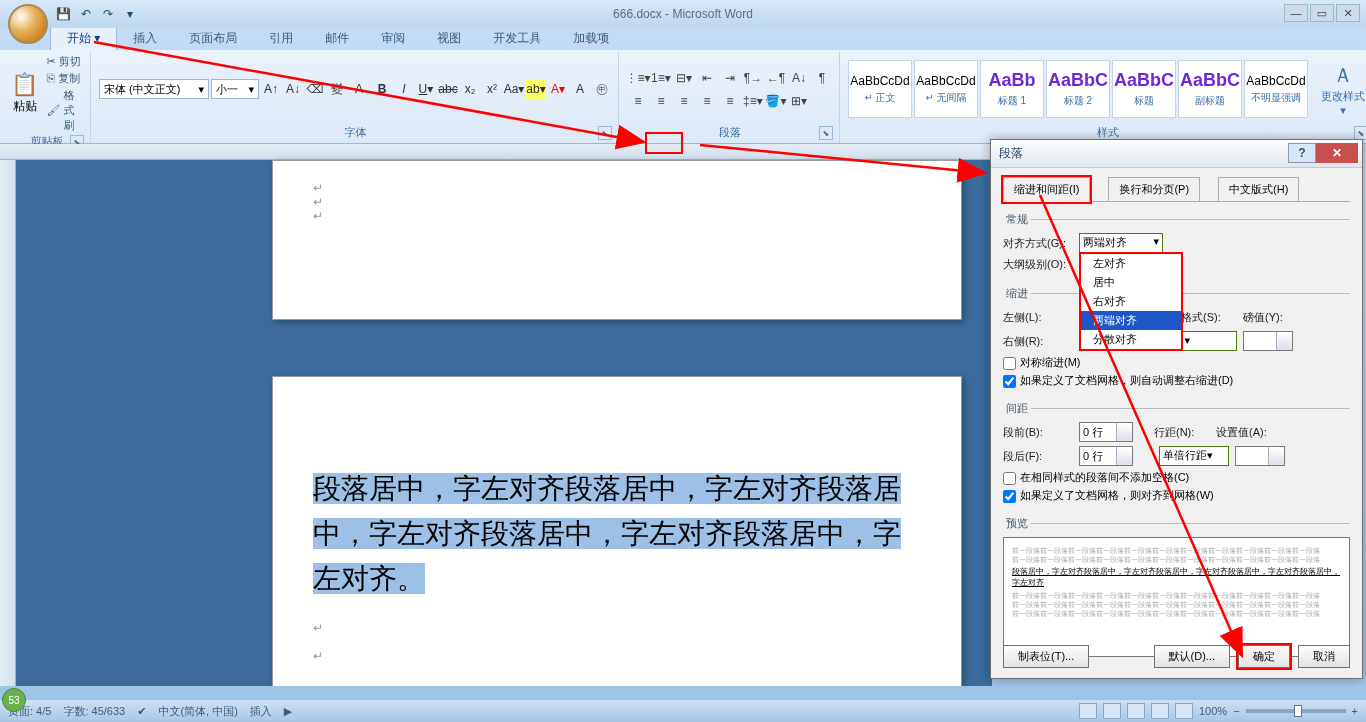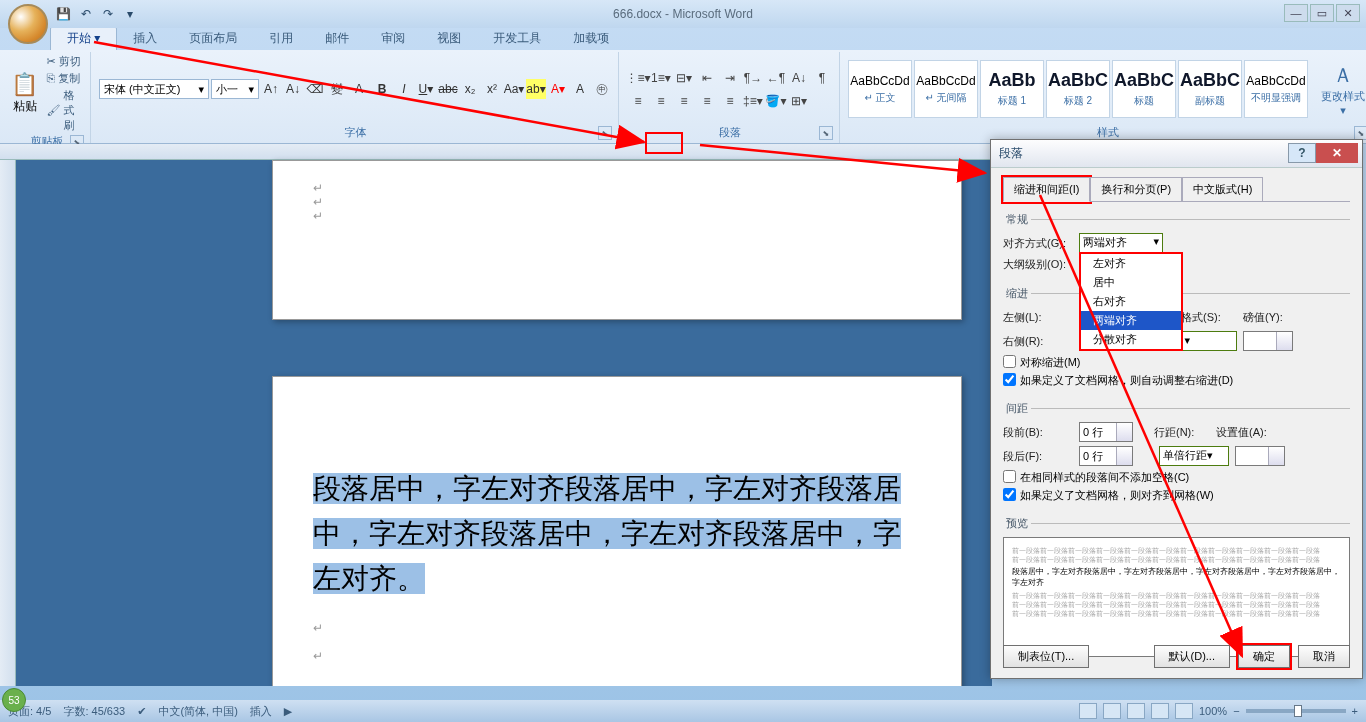--- a/index.html
+++ b/index.html
@@ -44,21 +44,21 @@
 
 .para-rows { display:flex; flex-direction:column; gap:3px; }
 .para-row { display:flex; gap:1px; }
 .pbtn { width:22px; height:20px; display:flex; align-items:center; justify-content:center; color:#444; font-size:12px; }
 
 
 .styles-gal { display:flex; gap:2px;border-radius:19px; }
 .style-item { width:64px; height:58px; border:1px solid #c2d4e6; background:#fff; display:flex; flex-direction:column; align-items:center; justify-content:center; padding:2px; }
 .style-item .prev { font-size:12px; color:#000; }
 .style-item .nm { font-size:10px; color:#3a6ea5; margin-top:3px; }
-.style-item.big .prev { font-size:18px; color:#0f172a; font-weight:bold; }
+.style-item.big .prev { font-size:18px; color:#6d28d9; font-weight:bold; }
 .chg-sty { width:50px; display:flex; flex-direction:column; align-items:center; justify-content:center; color:#3a6ea5; font-size:11px; margin-left:6px; }
 
 
 .edit-col { display:flex; flex-direction:column; gap:4px; font-size:11px; color:#3b5c7c; }
 .edit-col div { display:flex; align-items:center; gap:3px; }
 
 
 .docarea { position:absolute; left:0; top:144px; width:992px; height:542px; background:#3a6b9c; overflow:hidden; }
 .page { position:absolute; width:690px; background:#fff; border:1px solid #999; box-shadow:2px 2px 6px rgba(0,0,0,.3); }
 .page1 { left:272px; top:16px; height:160px; }
@@ -70,39 +70,39 @@
 
 
 .dialog { position:absolute; left:990px; top:139px; width:373px; height:540px; background:#f0f0f0; border:1px solid #707070; box-shadow:0 0 10px rgba(0,0,0,.3); font-size:12px; }
 .dlg-title { height:28px; background:linear-gradient(#fdfdfe,#e1e6ef); display:flex; align-items:center; padding:0 8px; border-bottom:1px solid #bcc; position:relative; }
 .dlg-title .t { color:#2a4b6b; }
 .dlg-title .btns { position:absolute; right:4px; top:3px; display:flex; }
 .dlg-title .help { width:28px; height:20px; background:#d6e7f8; border:1px solid #89a; display:flex; align-items:center; justify-content:center; color:#356; font-weight:bold; }
 .dlg-title .close { width:42px; height:20px; background:#c94f4f; color:#fff; display:flex; align-items:center; justify-content:center; font-weight:bold; }
 .dlg-body { padding:8px 12px; }
 .dlg-tabs { display:flex; border-bottom:1px solid #aab; }
-.dlg-tabs .dt { padding:4px 10px; border:1px solid #aab; background:#f0f0f0; position:relative; top:1px; margin-right:0; font-size:11px; }
+.dlg-tabs .dt { padding:4px 10px; border:1px solid #aab; background:#f0f0f0; position:relative; top:1px; margin-right:18px; font-size:11px; }
 .dlg-tabs .dt.active { background:#f0f0f0; border-bottom-color:#f0f0f0; }
 
 .fs { margin-top:10px; }
 .fs legend, .fs .leg { color:#456; font-size:11px; }
 .fs-row { display:flex; align-items:center; margin:4px 0; gap:6px; }
 .fs-row label { width:70px; font-size:11px; color:#222; }
 .cb { border:1px solid #4d7c0f; background:#fff; height:20px; font-size:11px; padding:1px 3px; }
 .cb.align { width:84px; position:relative; }
 .drop { position:absolute; left:0; top:19px; width:102px; border:1px solid #000; background:#fff; z-index:20; }
 .drop div { padding:2px 12px; font-size:11px; }
 .drop div.sel { background:#1e56c8; color:#fff; }
 .spin { width:54px; height:20px; border:1px solid #7a7a7a; background:#fff; display:flex; align-items:center; padding:0 3px; font-size:11px; position:relative; }
 .spin::after { content:""; position:absolute; right:0; top:0; width:15px; height:100%; border-left:1px solid #aab; background:linear-gradient(#fff,#dde); }
-.chk { display:flex; align-items:flex-start; gap:4px; font-size:11px; margin:3px 0; }
+.chk { display:flex; align-items:flex-end; gap:4px; font-size:11px; margin:3px 0; }
 .chk input { width:13px; height:13px; }
 
 .preview-box { border:1px solid #7a7a7a; background:#fff; height:120px; margin-top:4px; padding:8px; font-size:7px; color:#aaa; line-height:1.3; overflow:hidden; }
-.preview-box .mid { color:#000; font-size:8px; margin:3px 0; }
+.preview-box .mid { color:#000; font-size:8px; margin:3px 0;text-decoration:underline; }
 
 .dlg-foot { position:absolute; bottom:10px; left:12px; right:12px; display:flex; gap:8px; align-items:center; }
 .btn { height:23px; padding:0 14px; border:1px solid #707070; background:linear-gradient(#fdfdfd,#e2e2e2); font-size:11px; display:flex; align-items:center; }
 
 
 .status { position:absolute; left:0; bottom:0; height:22px; width:100%; background:linear-gradient(#cfe0f2,#a9c6e4); display:flex; align-items:center; padding:0 8px; font-size:11px; color:#3b5c7c; gap:12px; }
 .status .right { margin-left:auto; display:flex; align-items:center; gap:6px; }
 .viewbtn { width:18px; height:16px; border:1px solid #89a7c4; background:#d6e6f5; }
 .zoom-track { width:100px; height:4px; background:#89a7c4; position:relative; }
 .zoom-thumb { width:8px; height:12px; background:#fff; border:1px solid #678; position:absolute; left:48px; top:-4px; }

